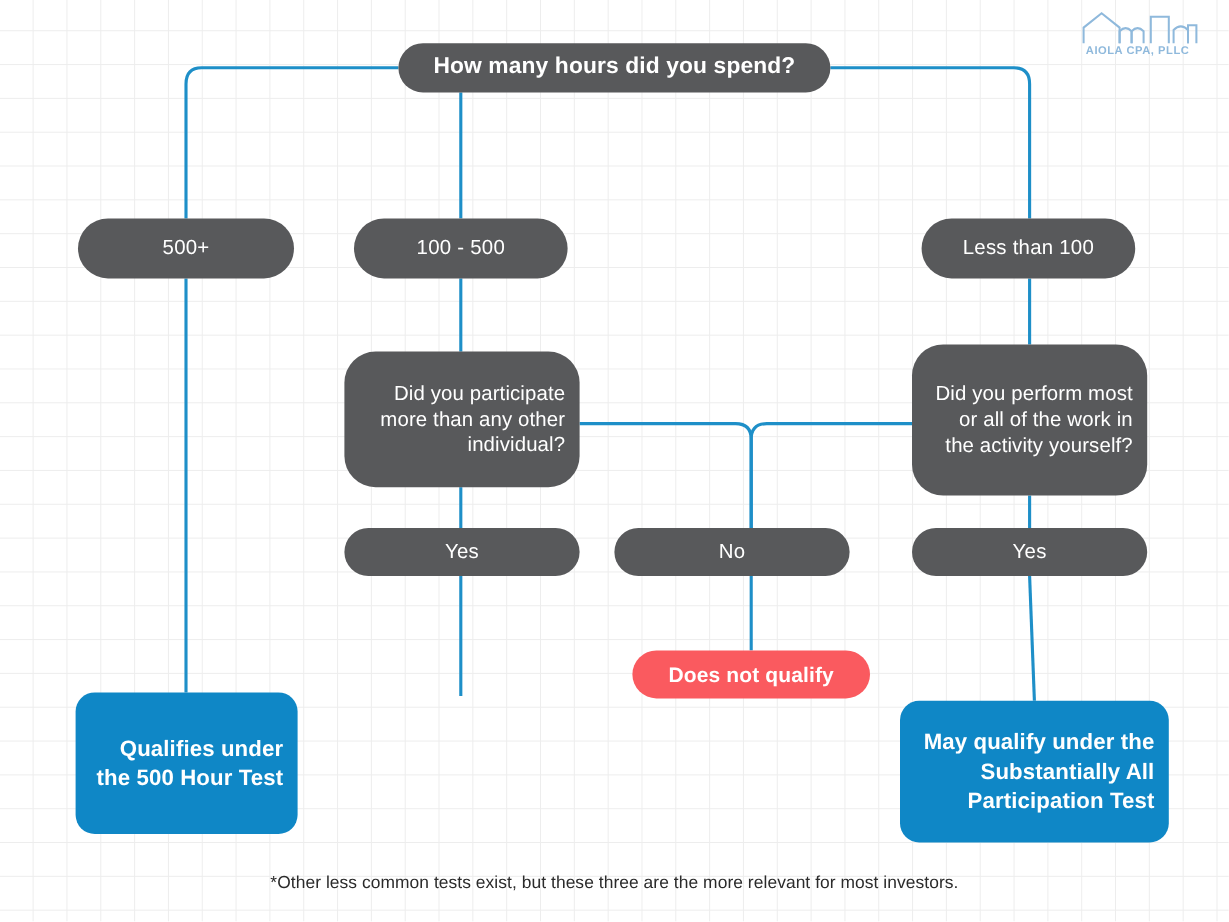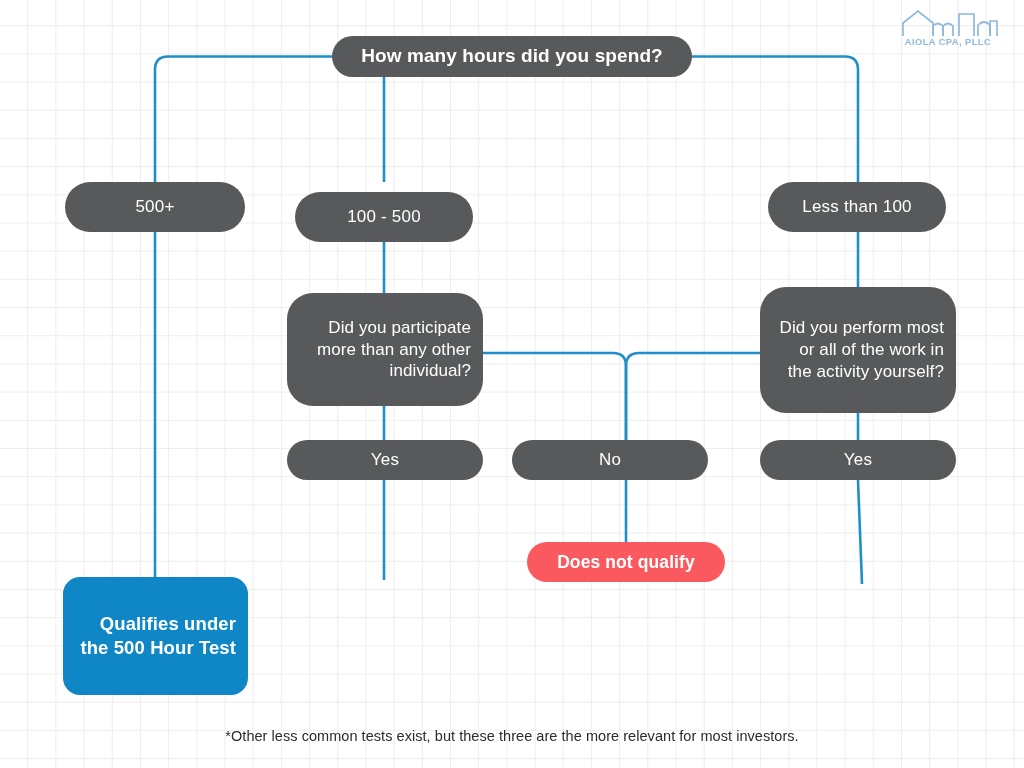--- a/index.html
+++ b/index.html
@@ -85,33 +85,33 @@
     color: #ffffff;
     border-radius: 999px;
     font-size: 17.5px;
     font-weight: 700;
     letter-spacing: .1px;
   }
 
   
   #node-title    { left: 332px; top: 36px;  width: 360px; height: 41px; }
   #node-500      { left: 65px;  top: 182px; width: 180px; height: 50px; }
-  #node-100-500  { left: 295px; top: 182px; width: 178px; height: 50px; margin-top: 10px; }
+  #node-100-500  { left: 295px; top: 182px; width: 178px; height: 50px; }
   #node-lt100    { left: 768px; top: 182px; width: 178px; height: 50px; }
 
   #node-q-part   { left: 287px; top: 293px; width: 196px; height: 113px; }
   #node-q-work   { left: 760px; top: 287px; width: 196px; height: 126px; }
 
   #node-yes-1    { left: 287px; top: 440px; width: 196px; height: 40px; }
   #node-no       { left: 512px; top: 440px; width: 196px; height: 40px; }
   #node-yes-2    { left: 760px; top: 440px; width: 196px; height: 40px; }
 
   #node-fail     { left: 527px; top: 542px; width: 198px; height: 40px; }
 
-  #node-res-500  { left: 63px;  top: 577px; width: 185px; height: 118px; border-radius: 17px; }
+  #node-res-500  { left: 63px;  top: 577px; width: 185px; height: 118px; }
   #node-res-100  { left: 268px; top: 580px; width: 232px; height: 112px; }
   #node-res-sub  { left: 750px; top: 584px; width: 224px; height: 118px; }
 
   
   #logo {
     position: absolute;
     left: 896px;
     top: 8px;
     width: 104px;
     height: 44px;
@@ -209,16 +209,17 @@
 
   <div id="node-no" class="node pill pill-opt">No</div>
 
   <div id="node-yes-2" class="node pill pill-opt">Yes</div>
 
   <div id="node-fail" class="node fail">Does not qualify</div>
 
   <div id="node-res-500" class="node result">Qualifies under the 500 Hour Test</div>
 
 
+  <div id="node-res-sub" class="node result">May qualify under the Substantially All Participation Test</div>
 
   <div id="footnote">*Other less common tests exist, but these three are the more relevant for most investors.</div>
 
 </div>
 
 </body></html>

